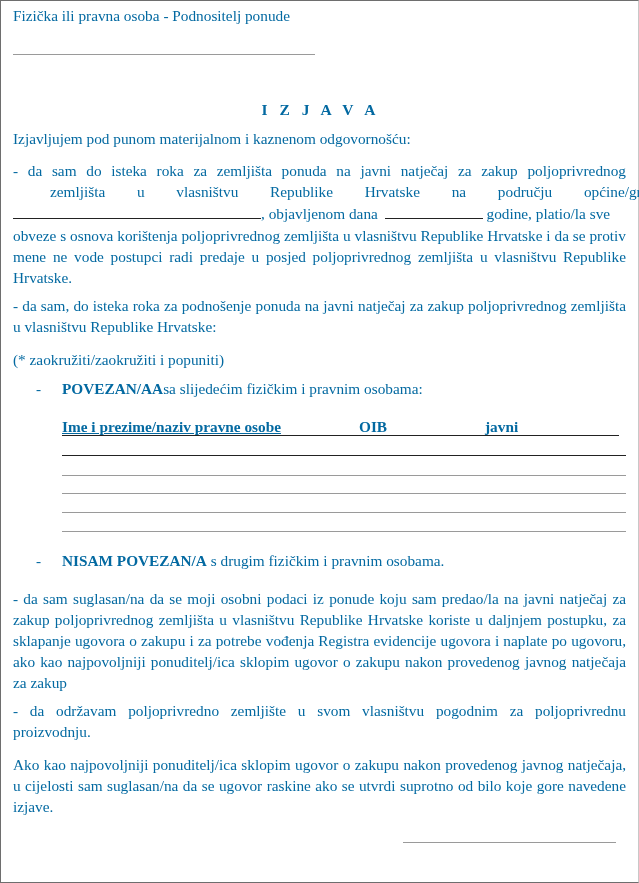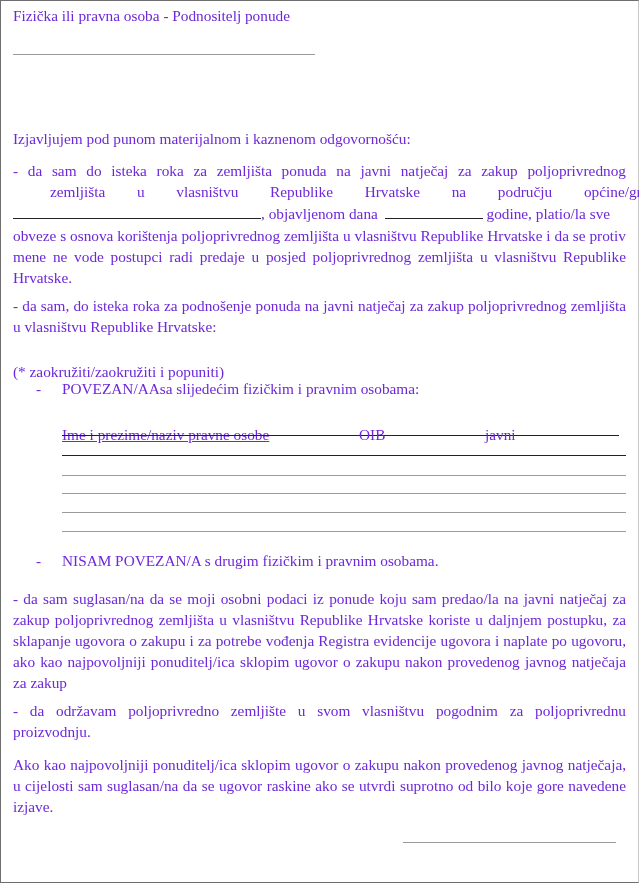--- a/index.html
+++ b/index.html
@@ -7,40 +7,41 @@
   .page {
     position: absolute; left: 0; top: 0;
     width: 637px; height: 881px;
     border-top: 1px solid #6e6e6e;
     border-left: 1px solid #6e6e6e;
     border-bottom: 1px solid #6e6e6e;
     border-right: 1px solid #c8c8c8;
     background: #fff;
     font-family: "Liberation Serif", serif;
     font-size: 15.3px;
-    color: #6d28d9;
+    color: #0369a1;
   }
   .abs { position: absolute; white-space: nowrap; }
   .line-thin { position: absolute; height: 0; border-top: 1px solid #9a9a9a; }
   .line-dark { position: absolute; height: 0; border-top: 1.5px solid #222; }
   .para { position: absolute; left: 12px; width: 613px; line-height: 21px; text-align: justify; text-align-last: left; }
   .just-line { position: absolute; left: 12px; width: 613px; display: flex; justify-content: space-between; margin-left: 37px; }
-  .bold { font-weight: normal; margin-top: 8px; }
+  .bold { font-weight: bold; }
   .title { position: absolute; left: 0; width: 639px; top: 100px; text-align: center; font-weight: bold; letter-spacing: 4px; font-size: 15.5px; }
   .u { text-decoration: underline; }
   .blank { display: inline-block; border-bottom: 1.2px solid #222; height: 14px; vertical-align: baseline; }
 </style>
 </head>
 <body>
 
 <div class="page">
 
   <div class="abs" style="left:12px; top:6px;">Fizička ili pravna osoba - Podnositelj ponude</div>
   <div class="line-thin" style="left:12px; top:53px; width:302px;"></div>
 
+  <div class="title">I Z J A V A</div>
 
   <div class="abs" style="left:12px; top:129px;">Izjavljujem pod punom materijalnom i kaznenom odgovornošću:</div>
 
   <div class="abs" style="left:12px; top:161px; width:613px; text-align:justify; text-align-last:justify;">- da sam do isteka roka za zemljišta ponuda na javni natječaj za zakup poljoprivrednog</div>
   <div class="just-line" style="top:182px;">
     <span>zemljišta</span>
     <span>u</span>
     <span>vlasništvu</span>
     <span>Republike</span>
     <span>Hrvatske</span>
@@ -50,21 +51,21 @@
   </div>
   <div class="abs" style="left:12px; top:203px;">
     <span class="blank" style="width:248px;"></span><span>, objavljenom dana</span>
     <span class="blank" style="width:98px; margin-left:3px;"></span>
     <span>godine, platio/la sve</span>
   </div>
   <div class="para" style="top:224px;">obveze s osnova korištenja poljoprivrednog zemljišta u vlasništvu Republike Hrvatske i da se protiv mene ne vode postupci radi predaje u posjed poljoprivrednog zemljišta u vlasništvu Republike Hrvatske.</div>
 
   <div class="para" style="top:294px;">- da sam, do isteka roka za podnošenje ponuda na javni natječaj za zakup poljoprivrednog zemljišta u vlasništvu Republike Hrvatske:</div>
 
-  <div class="abs" style="left:12px; top:362px;">(* zaokružiti/zaokružiti i popuniti)</div>
+  <div class="abs" style="left:12px; top:350px;">(* zaokružiti/zaokružiti i popuniti)</div>
 
   <div class="abs" style="left:35px; top:379px;">-</div>
   <div class="abs" style="left:61px; top:379px;">
     <span class="bold">POVEZAN/A</span><span class="bold">A</span><span>sa slijedećim fizičkim i pravnim osobama:</span>
   </div>
 
   <div class="abs bold" style="left:61px; top:417px;">
     <span class="u">Ime i prezime/naziv pravne osobe</span>
   </div>
   <div class="line-dark" style="left:61px; top:434px; width:557px;"></div>

